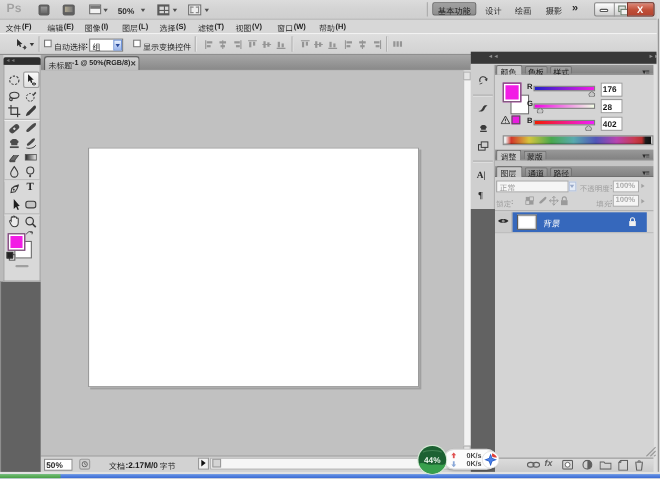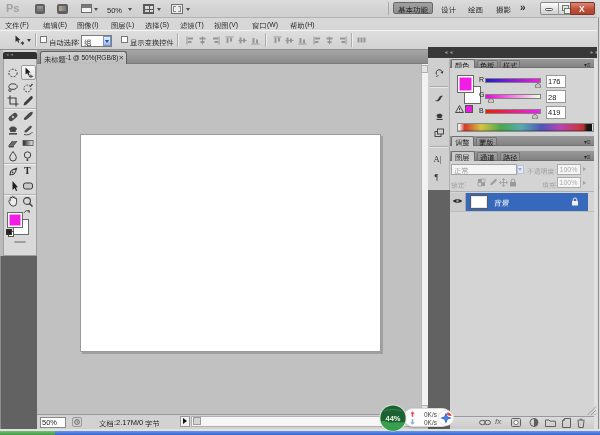--- a/index.html
+++ b/index.html
@@ -1,18 +1,18 @@
 <!DOCTYPE html>
 <html><head><meta charset="utf-8">
 <style>
 html,body{margin:0;padding:0;}
 body{font-family:"Liberation Sans",sans-serif;}
 #w{position:relative;width:600px;height:435px;overflow:hidden;background:#d4d4d4;font-family:"Liberation Sans",sans-serif;}
 .ab{position:absolute;}
-.tx{position:absolute;white-space:nowrap;}
+.tx{position:absolute;white-space:nowrap;font-weight:bold;}
 </style></head><body>
 <div id="w">
 
 <div class="ab" style="left:0;top:0;width:600px;height:17px;background:linear-gradient(#dcdcdc,#d4d4d4 45%,#cfcfcf);border-bottom:1px solid #b2b2b2;"></div>
 <div class="tx" style="left:6px;top:2px;font-size:11px;font-weight:bold;color:#a2a2a2;">Ps</div>
 <div class="ab" style="left:35px;top:4px;width:10px;height:10px;background:#5f5f5f;border-radius:2px;"></div>
 <div class="ab" style="left:37px;top:6px;width:6px;height:6px;background:linear-gradient(#9a9a9a,#6a6a6a);"></div>
 <div class="ab" style="left:57px;top:4px;width:11px;height:10px;background:#5f5f5f;border-radius:2px;"></div>
 <div class="ab" style="left:59px;top:6px;width:7px;height:5px;background:linear-gradient(90deg,#b0a890,#7a7a7a);"></div>
 <div class="ab" style="left:81px;top:4px;width:11px;height:9px;background:#f2f2f2;border:1px solid #6e6e6e;box-sizing:border-box;"></div>
@@ -368,21 +368,21 @@
       <path d="M3 0 L6 2.5 L5 5 L1 5 L0 2.5 Z" fill="#c6c6c6" stroke="#555" stroke-width="0.7"></path>
     </svg>
     <div class="ab" style="left:545.5px;top:90px;width:20.5px;height:13px;background:#fff;border:1px solid #999;box-sizing:border-box;"></div>
     <div class="tx" style="left:548px;top:92.5px;font-size:7.5px;color:#1a1a1a;">28</div>
 <div class="tx" style="left:479px;top:106.5px;font-size:7px;color:#1a1a1a;">B</div>
     <div class="ab" style="left:485px;top:109px;width:55.5px;height:5px;background:linear-gradient(90deg,#f21c00,#f21cff);border:1px solid #808080;box-sizing:border-box;"></div>
     <svg class="ab" style="left:531.8389999999999px;top:113.5px;" width="6" height="5">
       <path d="M3 0 L6 2.5 L5 5 L1 5 L0 2.5 Z" fill="#c6c6c6" stroke="#555" stroke-width="0.7"></path>
     </svg>
     <div class="ab" style="left:545.5px;top:105.5px;width:20.5px;height:13px;background:#fff;border:1px solid #999;box-sizing:border-box;"></div>
-    <div class="tx" style="left:548px;top:108.0px;font-size:7.5px;color:#1a1a1a;">419</div>
+    <div class="tx" style="left:548px;top:108.0px;font-size:7.5px;color:#1a1a1a;">402</div>
 <div class="ab" style="left:456.5px;top:122.5px;width:137.5px;height:9px;border:1px solid #8a8a8a;box-sizing:border-box;background:linear-gradient(90deg,#f0f0f0 0,#eee 1.2%,#d4382a 5%,#d5c53e 17%,#49a84e 32%,#58aaae 47%,#5055b8 62%,#b844b0 76%,#c83a50 88%,#b83030 93%,#1c1c1c 95.5%,#111 99%,#e8e8e8 99.5%);box-shadow:inset 0 -1px 1px rgba(0,0,0,0.25);"></div>
 <div class="ab" style="left:450px;top:135.5px;width:143.5px;height:10px;background:linear-gradient(#999,#828282);border-bottom:1px solid #707070;box-sizing:border-box;"></div>
     <div class="ab" style="left:450.5px;top:136.0px;width:23px;height:9.5px;background:#c9c9c9;border:1px solid #6e6e6e;border-bottom:none;border-radius:2px 2px 0 0;box-sizing:border-box;"></div>
     <svg style="position:absolute;left:454.8px;top:137.3px;overflow:visible;" width="14.4" height="9.4">
       <path d="M0.8 2.8C1.2 3.1 1.6 3.6 1.9 3.9L2.2 3.6C2 3.3 1.5 2.8 1.1 2.5ZM0.3 4.6V5H1.4V7.6C1.4 8 1.1 8.3 1 8.4C1.1 8.4 1.2 8.6 1.3 8.7C1.4 8.6 1.5 8.4 2.5 7.7C2.4 8 2.2 8.4 2 8.7C2.1 8.7 2.3 8.8 2.4 8.9C3.1 7.9 3.2 6.4 3.2 5.3V3.1H6.2V8.3C6.2 8.4 6.2 8.5 6.1 8.5C6 8.5 5.6 8.5 5.2 8.4C5.3 8.6 5.4 8.8 5.4 8.9C5.9 8.9 6.2 8.9 6.4 8.8C6.6 8.7 6.6 8.6 6.6 8.3V2.7H2.8V5.3C2.8 6 2.7 6.8 2.5 7.6C2.5 7.5 2.4 7.3 2.4 7.2L1.8 7.6V4.6ZM4.5 3.3V3.9H3.7V4.3H4.5V5.1H3.5V5.5H5.9V5.1H4.9V4.3H5.7V3.9H4.9V3.3ZM3.7 6.1V8.1H4.1V7.8H5.6V6.1ZM4.1 6.5H5.2V7.4H4.1Z M8.7 7.1V8.3H7.5V8.7H14.1V8.3H11V7.7H13.1V7.3H11V6.7H13.6V6.3H8V6.7H10.6V8.3H9.2V7.1ZM7.8 3.6V4.8H8.9C8.6 5.2 8 5.6 7.5 5.8C7.6 5.9 7.7 6 7.8 6.1C8.2 5.9 8.7 5.5 9.1 5.1V6.1H9.5V5.1C9.9 5.3 10.3 5.5 10.5 5.7L10.7 5.5C10.5 5.3 10 5 9.7 4.8L9.5 5.1V4.8H10.7V3.6H9.5V3.2H10.9V2.8H9.5V2.3H9.1V2.8H7.6V3.2H9.1V3.6ZM8.2 3.9H9.1V4.5H8.2ZM9.5 3.9H10.3V4.5H9.5ZM11.8 3.5H13.1C13 4 12.8 4.4 12.5 4.7C12.2 4.3 12 3.9 11.8 3.5ZM11.8 2.3C11.6 3.1 11.3 3.7 10.8 4.2C10.9 4.2 11 4.4 11.1 4.5C11.3 4.3 11.4 4.2 11.6 4C11.7 4.3 11.9 4.7 12.2 5C11.8 5.3 11.3 5.6 10.8 5.8C10.9 5.9 11 6 11.1 6.1C11.6 5.9 12.1 5.7 12.5 5.3C12.9 5.7 13.3 6 13.8 6.2C13.9 6 14 5.9 14.1 5.8C13.6 5.6 13.1 5.3 12.8 5C13.1 4.6 13.4 4.1 13.6 3.5H14V3.1H12C12.1 2.9 12.2 2.7 12.3 2.4Z" fill="#161616"></path>
     </svg>
     <div class="ab" style="left:475.5px;top:136.5px;width:21.5px;height:8px;background:linear-gradient(#a2a2a2,#8e8e8e);border:1px solid #747474;border-bottom:none;border-radius:2px 2px 0 0;box-sizing:border-box;"></div>
     <svg style="position:absolute;left:479.05px;top:137.3px;overflow:visible;" width="14.4" height="9.4">
       <path d="M0.7 3.8V4.9H1.1V4.2H6.1V4.9H6.5V3.8ZM1.7 4.6V4.9H5.6V4.6ZM5.5 5.9C5.1 6.2 4.5 6.6 4 6.8C3.8 6.5 3.5 6.2 3.2 5.9C3.3 5.9 3.4 5.8 3.5 5.7H6.2V5.3H1V5.7H2.9C2.2 6.1 1.3 6.4 0.5 6.6C0.6 6.7 0.7 6.8 0.7 6.9C1.4 6.7 2.1 6.5 2.8 6.1C2.9 6.2 3 6.3 3.1 6.4C2.5 6.9 1.4 7.3 0.6 7.5C0.7 7.6 0.8 7.8 0.9 7.9C1.6 7.6 2.7 7.1 3.4 6.7C3.5 6.8 3.5 6.9 3.6 7C2.9 7.6 1.6 8.2 0.5 8.5C0.6 8.6 0.7 8.7 0.8 8.9C1.8 8.6 3 8 3.8 7.4C3.9 7.8 3.8 8.2 3.6 8.4C3.5 8.5 3.4 8.5 3.2 8.5C3.1 8.5 2.9 8.5 2.7 8.5C2.8 8.6 2.8 8.8 2.8 8.9C3 8.9 3.2 8.9 3.3 8.9C3.6 8.9 3.7 8.9 3.9 8.7C4.3 8.4 4.4 7.8 4.1 7.1L4.3 7.1C4.8 7.8 5.5 8.5 6.3 8.8C6.3 8.7 6.5 8.5 6.6 8.4C5.9 8.1 5.2 7.5 4.7 6.9C5.1 6.7 5.5 6.5 5.8 6.3ZM4.6 2.3V2.8H2.6V2.3H2.1V2.8H0.4V3.2H2.1V3.6H2.6V3.2H4.6V3.6H5.1V3.2H6.8V2.8H5.1V2.3Z M8 2.5V5.3C8 6.4 7.9 7.7 7.4 8.6C7.5 8.7 7.7 8.8 7.8 8.9C8.2 8.2 8.4 7.2 8.4 6.3H9.5V8.9H9.9V5.9H8.4L8.4 5.3V4.8H10.3V4.3H9.7V2.3H9.2V4.3H8.4V2.5ZM13.4 4.9C13.2 5.7 12.9 6.5 12.5 7.1C12.2 6.5 11.9 5.7 11.7 4.9ZM10.7 2.8V5.3C10.7 6.4 10.6 7.7 10.1 8.7C10.2 8.7 10.4 8.9 10.5 8.9C11.1 7.9 11.2 6.5 11.2 5.3V4.9H11.3C11.5 5.9 11.8 6.7 12.3 7.5C11.9 7.9 11.4 8.3 10.9 8.5C11 8.6 11.1 8.8 11.2 8.9C11.7 8.7 12.1 8.3 12.5 7.9C12.9 8.3 13.3 8.7 13.8 8.9C13.9 8.8 14 8.6 14.1 8.5C13.6 8.3 13.2 7.9 12.8 7.5C13.3 6.7 13.7 5.7 13.9 4.5L13.6 4.4L13.5 4.4H11.2V3.2C12.1 3.1 13.2 3 14 2.8L13.7 2.4C13 2.6 11.7 2.7 10.7 2.8Z" fill="#161616"></path>
     </svg>

